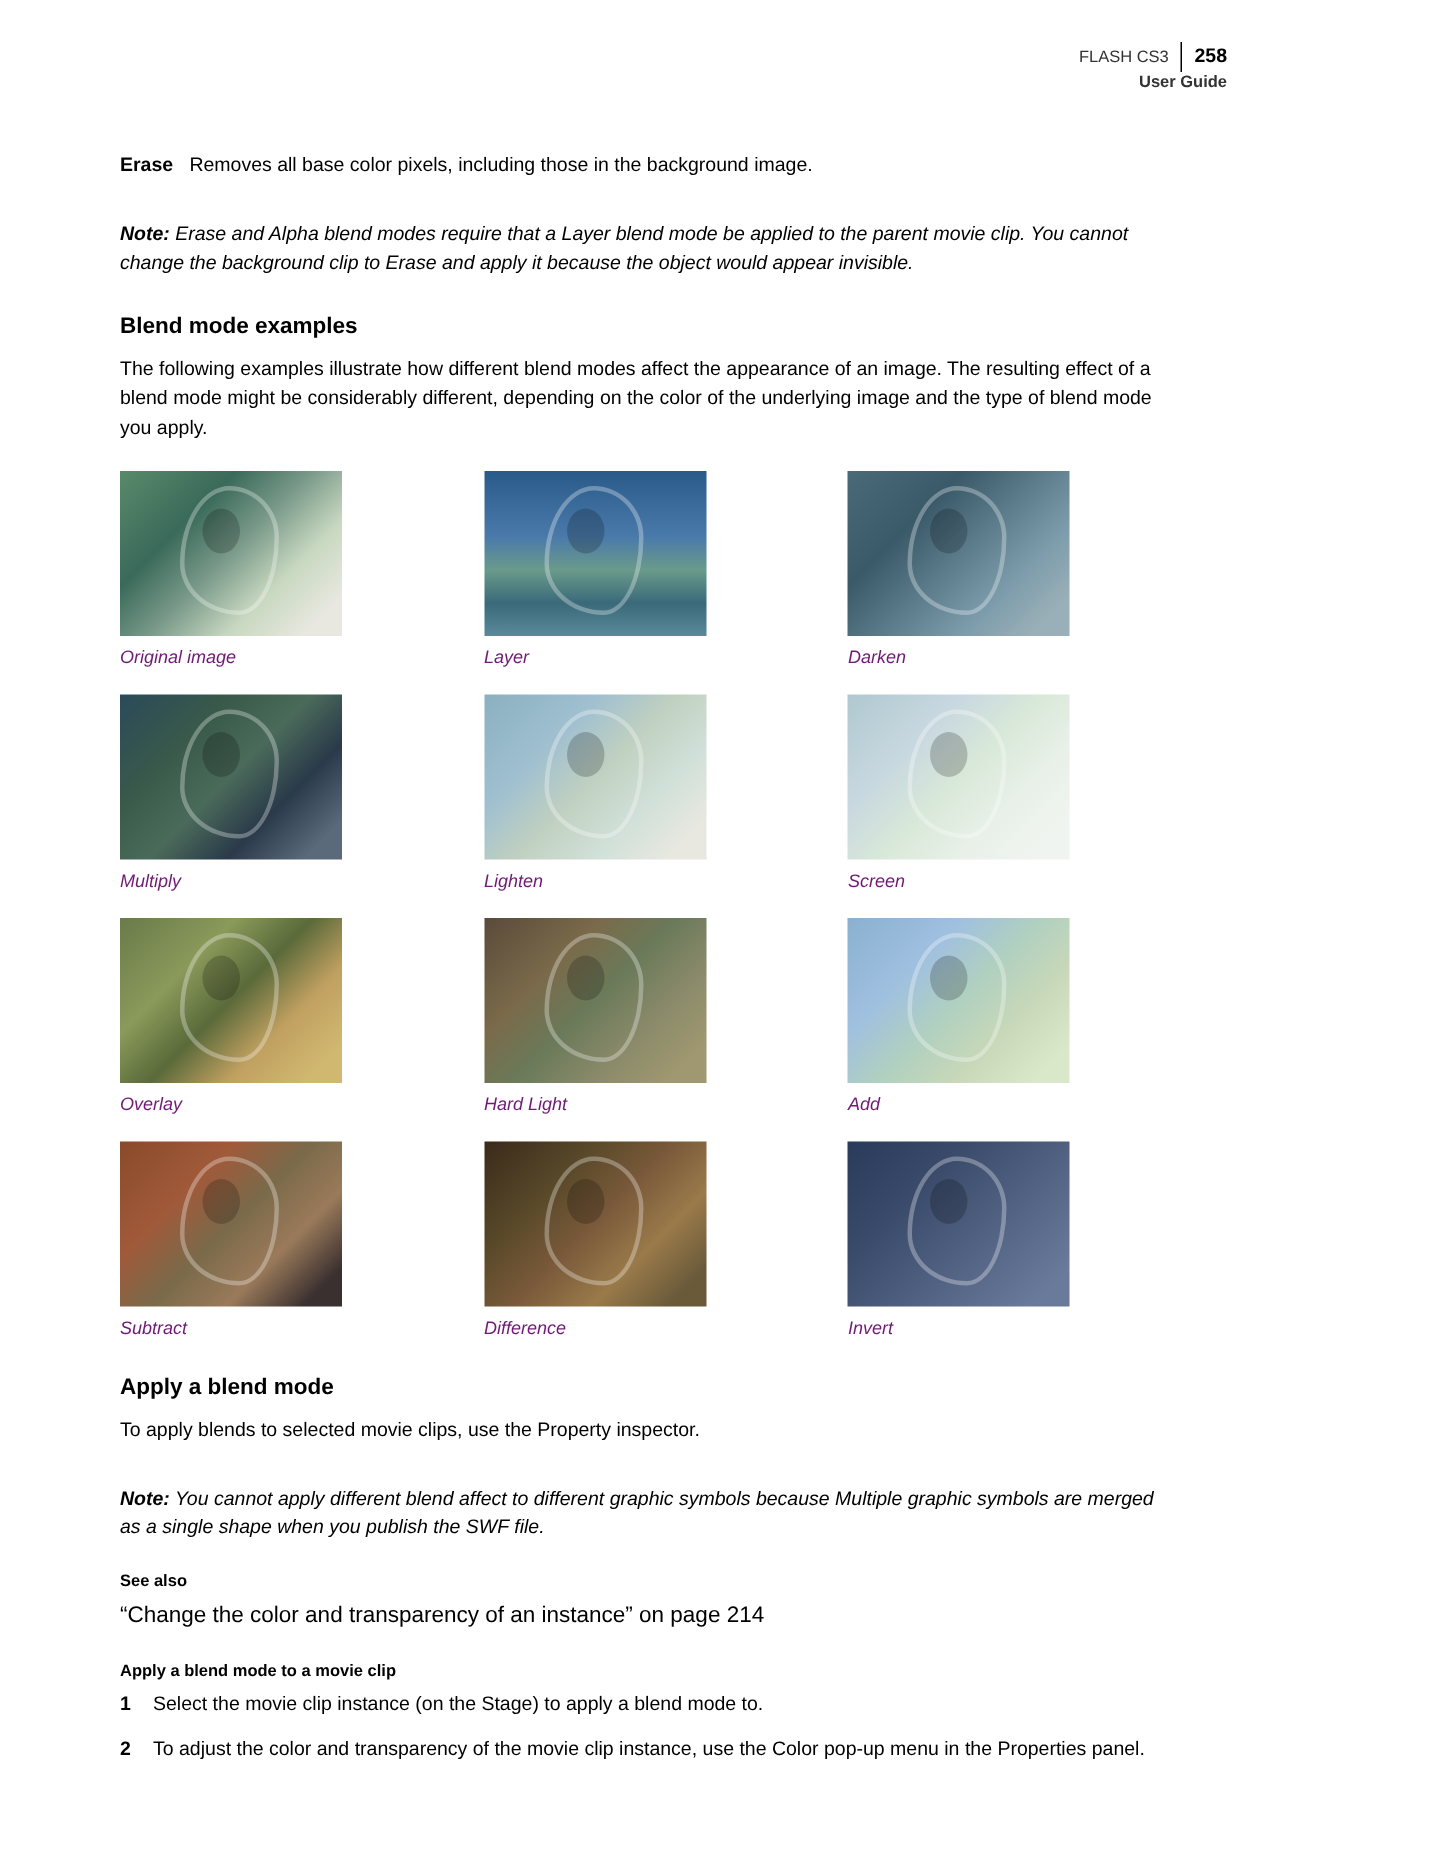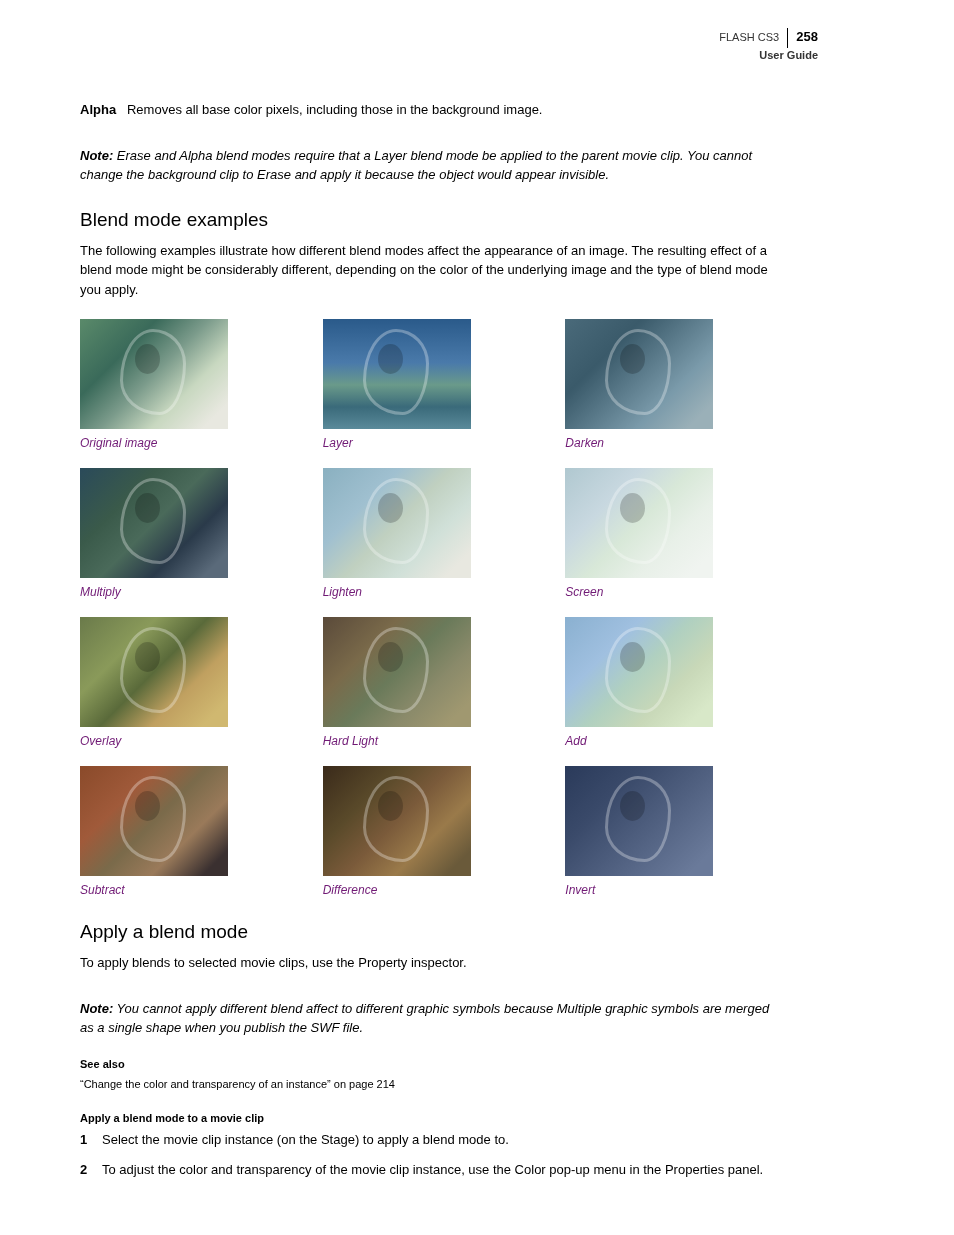--- a/index.html
+++ b/index.html
@@ -52,22 +52,22 @@
 
     .para {
       margin-bottom: 12px;
       font-size: 13px;
       line-height: 1.5;
     }
 
     .bold { font-weight: bold; }
 
     .section-heading {
-      font-size: 19px;
-      font-weight: normal;
+      font-size: 15px;
+      font-weight: bold;
       margin-top: 24px;
       margin-bottom: 10px;
     }
 
     .sub-heading {
       font-size: 11px;
       font-weight: bold;
       margin-top: 20px;
       margin-bottom: 6px;
     }
@@ -177,42 +177,42 @@
       display: flex;
       gap: 6px;
     }
 
     .num {
       font-weight: bold;
       min-width: 16px;
     }
 
     .quote-text {
-      font-size: 11px;
+      font-size: 15px;
       line-height: 1.5;
       margin-bottom: 10px;
     }
   </style>
 </head>
 <body>
 
 <div class="page-container">
 
   <div class="header">
     <span class="header-title">FLASH CS3</span>
     <span class="header-divider"></span>
     <span class="header-page bold">258</span>
     <br>
     <span class="header-title bold">User Guide</span>
   </div>
 
   <div class="content">
 
     <div class="para">
-      <span class="bold">Alpha</span>
+      <span class="bold">Erase</span>
       &nbsp;&nbsp;<span>Removes all base color pixels, including those in the background image.</span>
     </div>
 
     <div class="note-text">
       <span class="bold">Note:</span>
       <span>Erase and Alpha blend modes require that a Layer blend mode be applied to the parent movie clip. You cannot change the background clip to Erase and apply it because the object would appear invisible.</span>
     </div>
 
     <div class="section-heading">Blend mode examples</div>
 

